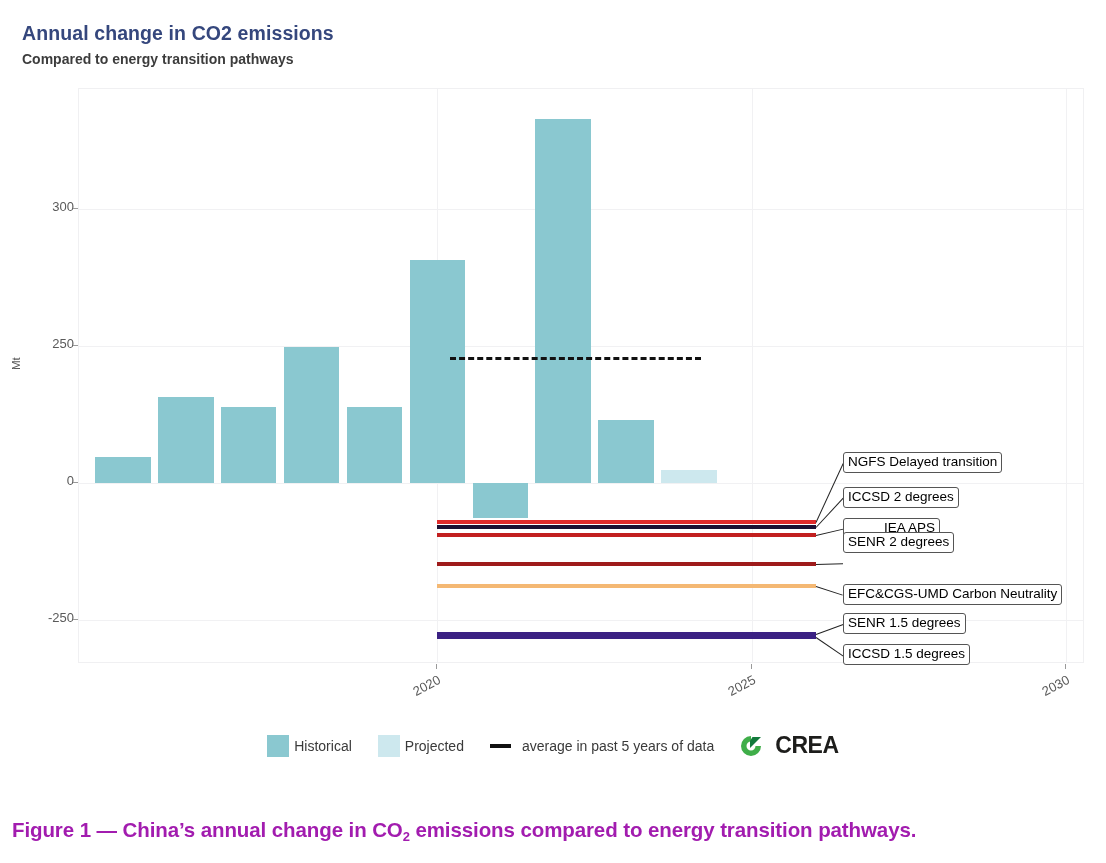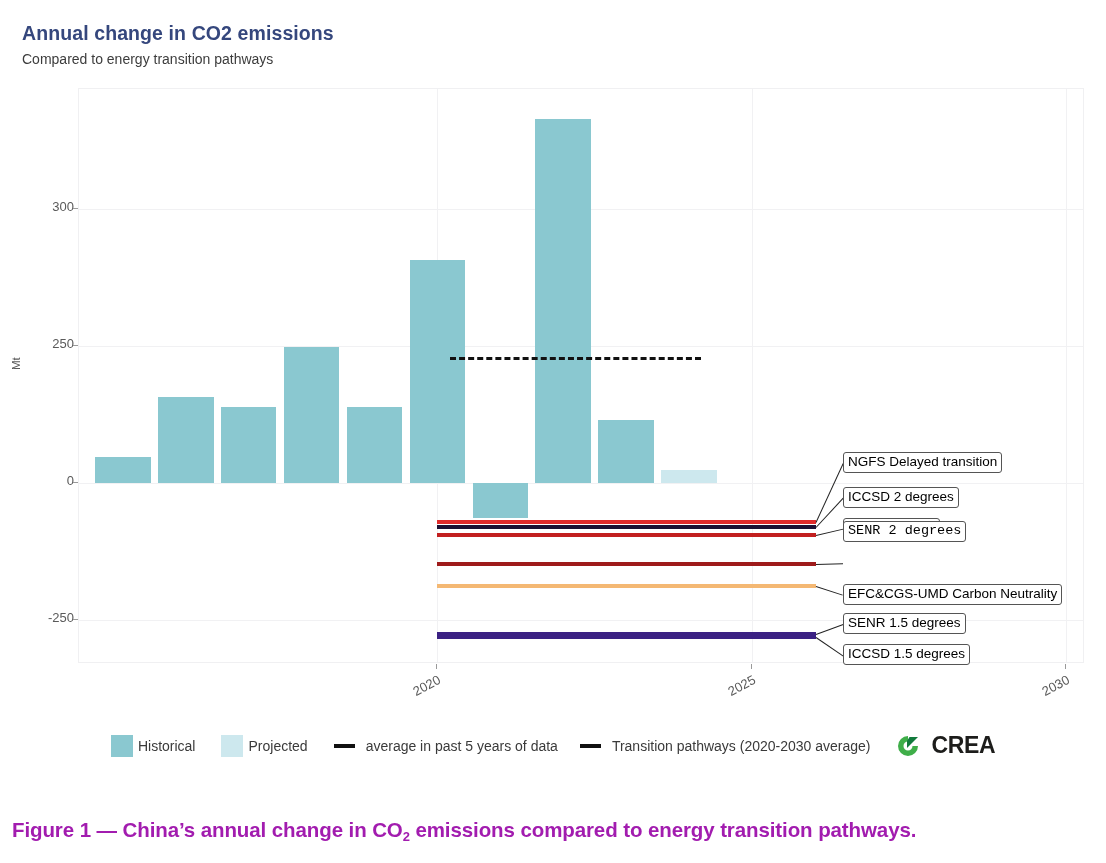--- a/index.html
+++ b/index.html
@@ -11,21 +11,21 @@
   #root{position:absolute;inset:0;}
 
   
   .chart-title{
     position:absolute;left:22px;top:22px;
     font-size:19.5px;font-weight:bold;color:#35477d;
     letter-spacing:.1px;
   }
   .chart-subtitle{
     position:absolute;left:22px;top:51px;
-    font-size:14px;color:#3c3c3c;font-weight:400;
+    font-size:14px;color:#3c3c3c;font-weight:700;
   }
 
   
   .plot-area{
     position:absolute;left:78px;top:88px;
     width:1006px;height:575px;
     background:#ffffff;
     border:1px solid #f0f0f2;
     box-sizing:border-box;
   }
@@ -161,21 +161,21 @@
         <div class="leader" style="left: 737px; top: 497.238px; width: 28.3861px; transform: rotate(17.979deg); overflow: visible;"></div>
         <div class="leader" style="left: 737px; top: 544.881px; width: 28.7512px; transform: rotate(-20.1007deg); overflow: visible;"></div>
         <div class="leader" style="left: 737px; top: 547.619px; width: 32.6628px; transform: rotate(34.2461deg); overflow: visible;"></div>
       </div>
   </div>
 
   <div id="path-labels">
       <div class="path-label" style="left: 843px; top: 452px;">NGFS Delayed transition</div>
       <div class="path-label" style="left: 843px; top: 487px;">ICCSD 2 degrees</div>
       <div class="path-label" style="left: 843px; top: 518px; padding-left: 40px;">IEA APS</div>
-      <div class="path-label" style="left: 843px; top: 521px; font-family: Liberation Mono, monospace;">SENR 2 degrees</div>
+      <div class="path-label" style="left: 843px; top: 532px;">SENR 2 degrees</div>
       <div class="path-label" style="left: 843px; top: 584px;">EFC&amp;CGS-UMD Carbon Neutrality</div>
       <div class="path-label" style="left: 843px; top: 613px;">SENR 1.5 degrees</div>
       <div class="path-label" style="left: 843px; top: 644px;">ICCSD 1.5 degrees</div>
     </div>
 
   <div id="x-ticks">
       <div class="x-tick" style="left: 394.387px; top: 672px; width: 42px; text-align: right;">2020</div>
       <div class="xtick-mark" style="left: 436.387px;"></div>
       <div class="x-tick" style="left: 708.763px; top: 672px; width: 42px; text-align: right;">2025</div>
       <div class="xtick-mark" style="left: 750.763px;"></div>
@@ -188,24 +188,20 @@
       <span class="sw hist"></span>
       <span class="lg-text">Historical</span>
     </div>
     <div class="item">
       <span class="sw proj"></span>
       <span class="lg-text">Projected</span>
     </div>
     <div class="item">
       <span class="dashsw"></span>
       <span class="lg-text2">average in past 5 years of data</span>
-    </div>
-    <div class="item">
-      <span class="solidsw"></span>
-      <span class="lg-text2">Transition pathways (2020-2030 average)</span>
     </div>
     <div class="crea">
       <span class="crea-mark">
         <svg width="22" height="22" viewBox="0 0 22 22">
           <path d="M11 1 A10 10 0 1 0 21 11 L15.5 11 A4.5 4.5 0 1 1 11 6.5 Z" fill="#3fae49"></path>
           <path d="M12.5 2 L21 2 L10 13 L10 6 Z" fill="#127a3c"></path>
         </svg>
       </span>
       <span class="crea-word">CREA</span>
     </div>

